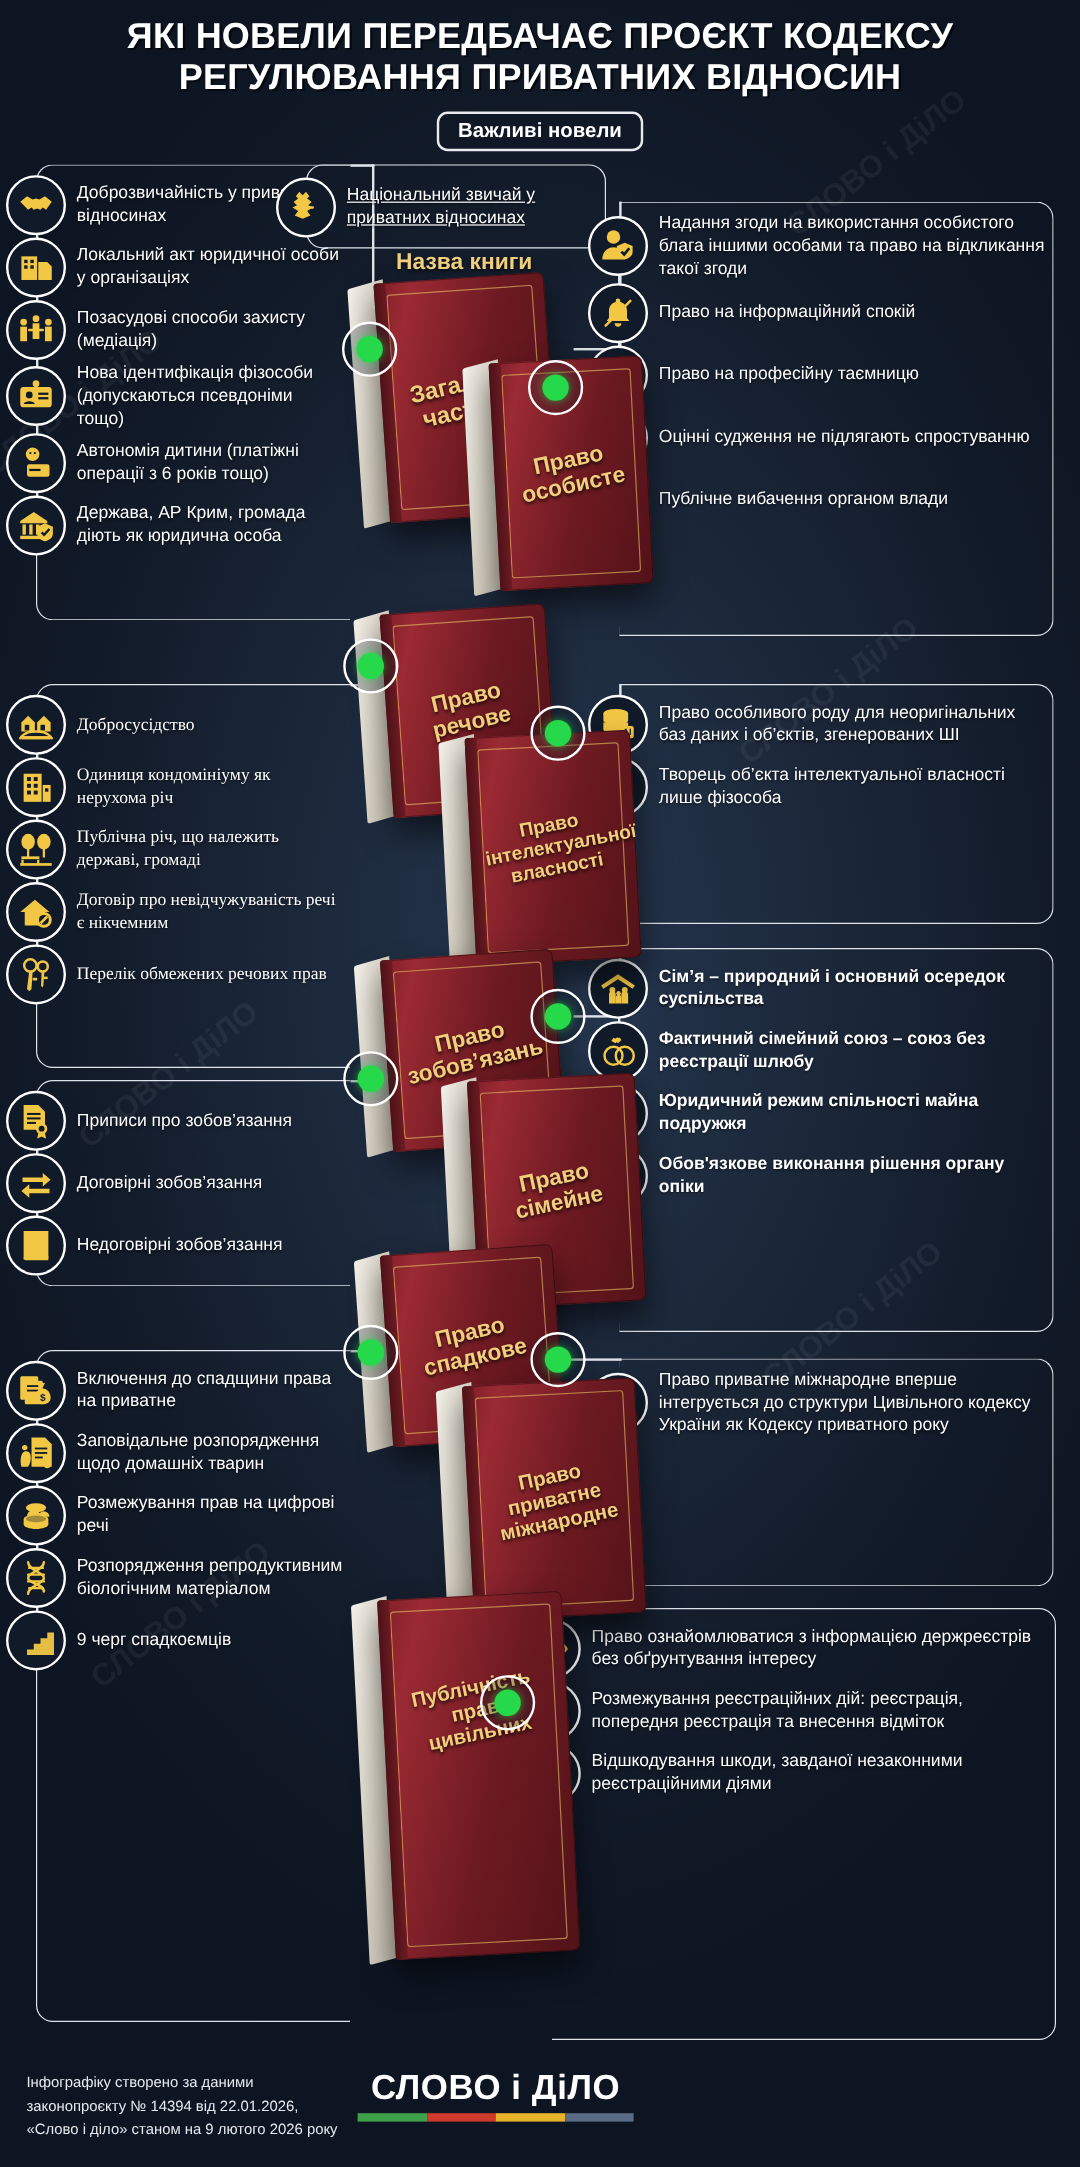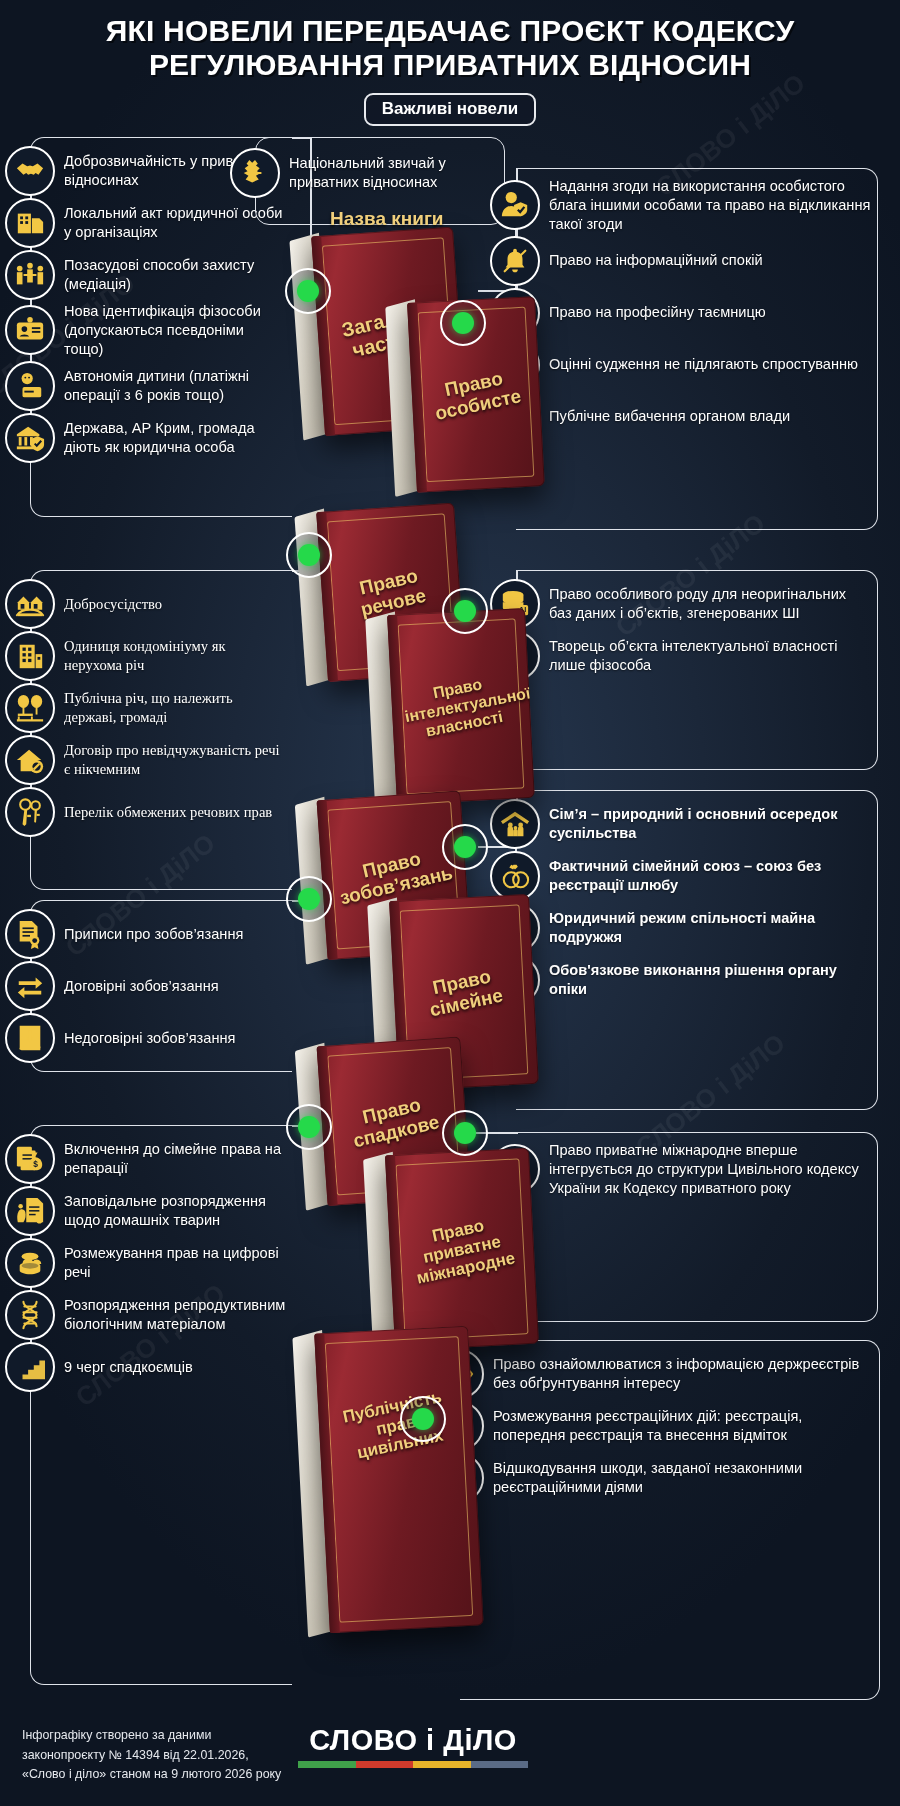--- a/index.html
+++ b/index.html
@@ -325,21 +325,21 @@
               <path d="M21 22l2.2 2.2L28 19" stroke="#101a29" stroke-width="2.2" fill="none"></path>
             </svg>
           </div>
           <div class="label">Держава, АР Крим, громада діють як юридична особа</div>
         </div>
       </div>
   </div>
   <div class="stub" style="left:292px; top:137px; width:20px;"></div>
   <div class="vstub" style="left:310px; top:137px; height:155px;"></div>
 
-  <div class="panel left" style="left:255px; top:137px; width:250px; height:88px; border-radius:14px; border-right:1.6px solid #dfe3ea; border-top-right-radius:14px; border-bottom-right-radius:14px;">
+  <div class="panel left" style="left:255px; top:137px; width:250px; height:70px; border-radius:14px; border-right:1.6px solid #dfe3ea; border-top-right-radius:14px; border-bottom-right-radius:14px;text-decoration:underline;">
     <div class="panel-inner" id="g-national" style="padding-top: 10px; position: relative;">
         <div class="spine" style="top: 30px; bottom: 30px;"></div>
         <div class="item">
           <div class="bullet">
             <svg viewBox="0 0 32 32">
               <path class="ic" d="M16 2l3 4-2 2 4 3-3 3 4 2-5 3 3 4-7 3-7-3 3-4-5-3 4-2-3-3 4-3-2-2 3-4 3 3z"></path>
               <path class="ic-s" d="M16 12v10M10 16h12"></path>
             </svg>
           </div>
           <div class="label">Національний звичай у приватних відносинах</div>
@@ -631,21 +631,21 @@
             <svg viewBox="0 0 32 32">
               <rect class="ic" x="2" y="3" width="16" height="21" rx="1.4"></rect>
               <rect class="ic" x="6" y="7" width="16" height="21" rx="1.4"></rect>
               <rect x="8" y="11" width="10" height="1.6" fill="#101a29"></rect>
               <rect x="8" y="15" width="10" height="1.6" fill="#101a29"></rect>
               <path class="ic" d="M22 14c4 0 7 4 7 8s-3 6-7 6-7-2-7-6 3-8 7-8z"></path>
               <path d="M20 9h4l-2 4z" fill="#f2c744"></path>
               <text x="22" y="25" font-size="9" font-weight="bold" text-anchor="middle" fill="#101a29" font-family="Liberation Sans">$</text>
             </svg>
           </div>
-          <div class="label">Включення до сімейне права на репарації</div>
+          <div class="label">Включення до спадщини права на приватне</div>
         </div>
         <div class="item">
           <div class="bullet">
             <svg viewBox="0 0 32 32">
               <path class="ic" d="M12 2h12l6 6v20H12z"></path>
               <rect x="15" y="11" width="11" height="1.6" fill="#101a29"></rect>
               <rect x="15" y="15" width="11" height="1.6" fill="#101a29"></rect>
               <rect x="15" y="19" width="7" height="1.6" fill="#101a29"></rect>
               <path class="ic" d="M4 16c2-3 6-2 7 1 1 4 0 8-2 11H3c-1-4-1-9 1-12z"></path>
               <circle class="ic" cx="6" cy="11" r="2.4"></circle>

